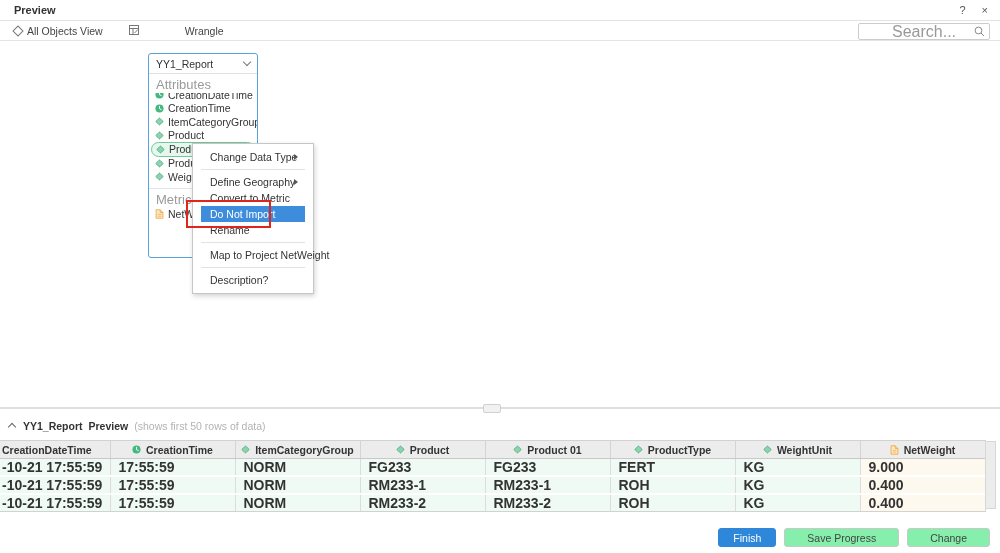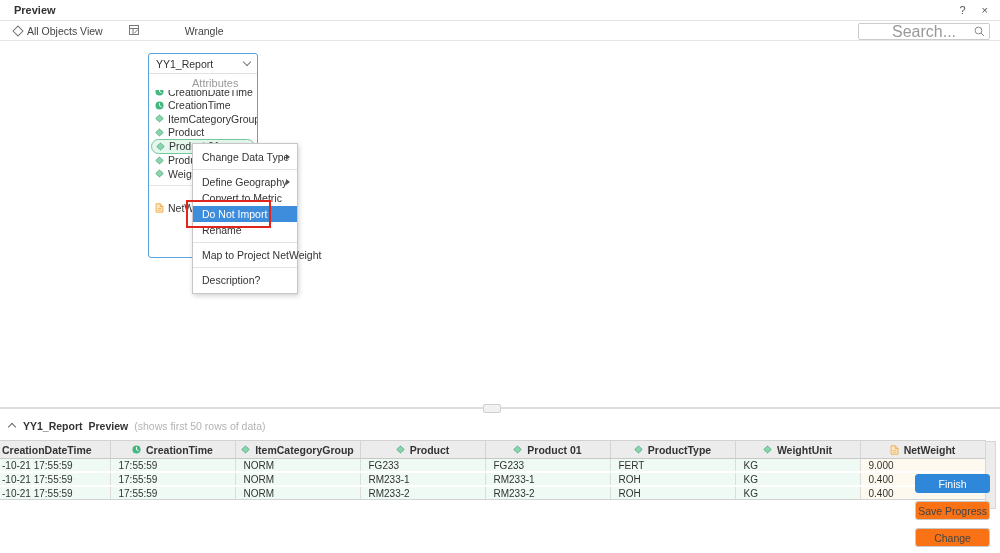--- a/index.html
+++ b/index.html
@@ -21,56 +21,56 @@
   .tbl-icon{position:absolute;left:28px;top:62px;width:60px;height:44px;border:1px solid #b9cdf0;border-radius:2px;background:#fff;box-shadow:2px 2px 0 #e8eefb;display:flex;}
   .tbl-icon .col{flex:1;border-right:1px solid #c3d4f2;position:relative;}
   .tbl-icon .col:last-child{border-right:none;}
   .tbl-icon .col::before{content:"";position:absolute;left:0;top:0;right:0;height:6px;background:#d9e5f8;border-bottom:1px solid #c3d4f2;}
   .add-label{position:absolute;left:0;right:0;top:126px;text-align:center;color:#9a9a9a;font-size:10.5px;}
   
   .card{position:absolute;left:148px;top:12px;width:110px;height:205px;border:1px solid #58a2de;border-radius:3px;background:#fff;box-sizing:border-box;}
   .card-header{height:19px;border-bottom:1px solid #e0e0e0;display:flex;align-items:center;padding:0 7px;cursor:pointer;}
   .card-header .ctitle{font-size:10.5px;color:#333;flex:1;}
   .chev{width:5px;height:5px;border-right:1.4px solid #777;border-bottom:1.4px solid #777;transform:rotate(45deg);margin-top:-3px;}
-  .sec-label{font-size:11px;color:#9a9a9a;padding:3px 0 1px 7px;margin-left:36px;}
+  .sec-label{font-size:13px;color:#9a9a9a;padding:3px 0 1px 7px;}
   .attr-list{overflow:hidden;}
   .item{height:13.5px;display:flex;align-items:center;padding-left:6px;font-size:10.5px;color:#333;white-space:nowrap;cursor:pointer;}
   .item svg{flex:0 0 auto;margin-right:4px;}
   .item.clipped{margin-top:-5px;}
   .item.selected{background:#e6f7ee;border:1px solid #72c89b;border-radius:8px;margin:0 2px;height:12.5px;padding-left:4px;}
   .card-sep{height:1px;background:#e5e5e5;margin:4px 0 0 0;}
   
-  .menu{position:absolute;left:192px;top:102px;width:104px;background:#fff;border:1px solid #c6c6c6;box-shadow:1px 2px 5px rgba(0,0,0,.18);padding:5px 0;z-index:5;}
+  .menu{position:absolute;left:192px;top:102px;width:104px;background:#fff;border:1px solid #c6c6c6;box-shadow:1px 2px 5px rgba(0,0,0,.18);padding:5px 8px;z-index:5;}
   .menu-item{height:16px;line-height:16px;padding:0 9px;font-size:10.5px;color:#333;position:relative;cursor:pointer;white-space:nowrap;}
   .menu-item .arrow{position:absolute;right:7px;top:5px;width:0;height:0;border-left:4px solid #555;border-top:3px solid transparent;border-bottom:3px solid transparent;}
   .menu-item.highlight{background:#3e8ddd;color:#fff;}
   .menu-sep{height:1px;background:#e2e2e2;margin:4px 0;}
   .red-annotation{position:absolute;left:186px;top:159px;width:81px;height:24px;border:2px solid #e0251c;z-index:6;pointer-events:none;}
   
   .splitline{position:absolute;top:407px;left:0;right:0;height:2px;background:#dedede;}
   .grip{position:absolute;left:483px;top:404px;width:16px;height:7px;background:#f1f1f1;border:1px solid #d0d0d0;border-radius:2px;cursor:row-resize;}
   
   .panel-header{position:absolute;top:413px;left:0;right:0;height:25px;display:flex;align-items:center;background:#fff;}
   .collapse-chev{width:5px;height:5px;border-right:1.4px solid #666;border-bottom:1.4px solid #666;transform:rotate(-135deg);margin:3px 8px 0 9px;cursor:pointer;}
   .pname{font-weight:bold;font-size:10.5px;color:#333;margin-right:6px;}
   .pnote{color:#b3b3b3;font-size:10.5px;}
   .tablewrap{position:absolute;top:440px;left:0;width:1000px;height:70px;}
   table{border-collapse:collapse;table-layout:fixed;width:985px;}
   thead th{background:#ececec;border-top:1px solid #d2d2d2;border-bottom:1px solid #c8c8c8;border-right:1px solid #d4d4d4;height:17px;font-size:10.5px;font-weight:bold;color:#333;text-align:left;padding:0;overflow:hidden;white-space:nowrap;}
   thead th .hcell{display:flex;align-items:center;justify-content:center;gap:5px;}
   thead th.first .hcell{justify-content:flex-start;padding-left:2px;}
-  tbody td{height:12px;font-size:10px;color:#333;padding:0 0 0 8px;border-right:1px solid #dcdcdc;border-bottom:2px solid #fff;overflow:hidden;white-space:nowrap;}
+  tbody td{height:12px;font-size:14px;color:#333;padding:0 0 0 8px;border-right:1px solid #dcdcdc;border-bottom:2px solid #fff;overflow:hidden;white-space:nowrap;font-weight:bold;}
   tbody td.first{padding-left:2px;}
   tbody tr:last-child td{border-bottom:1px solid #d2d2d2;}
   td.attr{background:#eefaf3;}
   td.metric{background:#fdf9ee;}
   .vscroll{position:absolute;left:985px;top:1px;width:11px;height:68px;background:#ececec;border:1px solid #d7d7d7;box-sizing:border-box;}
   
-  .footer{position:absolute;bottom:6px;right:10px;display:flex;gap:8px;flex-direction:column;}
-  .btn{font-family:inherit;font-size:10.5px;height:19px;padding:0 2px;border:1px solid #c9c9c9;border-radius:3px;background:#f97316;color:#444;cursor:pointer;}
+  .footer{position:absolute;bottom:6px;right:10px;display:flex;gap:8px;}
+  .btn{font-family:inherit;font-size:10.5px;height:19px;padding:0 22px;border:1px solid #c9c9c9;border-radius:3px;background:#86efac;color:#444;cursor:pointer;}
   .btn.primary{background:#2e87d8;border-color:#2e87d8;color:#fff;padding:0 14px;}
 </style>
 </head>
 <body>
 
 <div class="titlebar">
   <span class="wtitle">Preview</span>
   <div class="titlebar-right">
     <span>?</span>
     <span>×</span>

